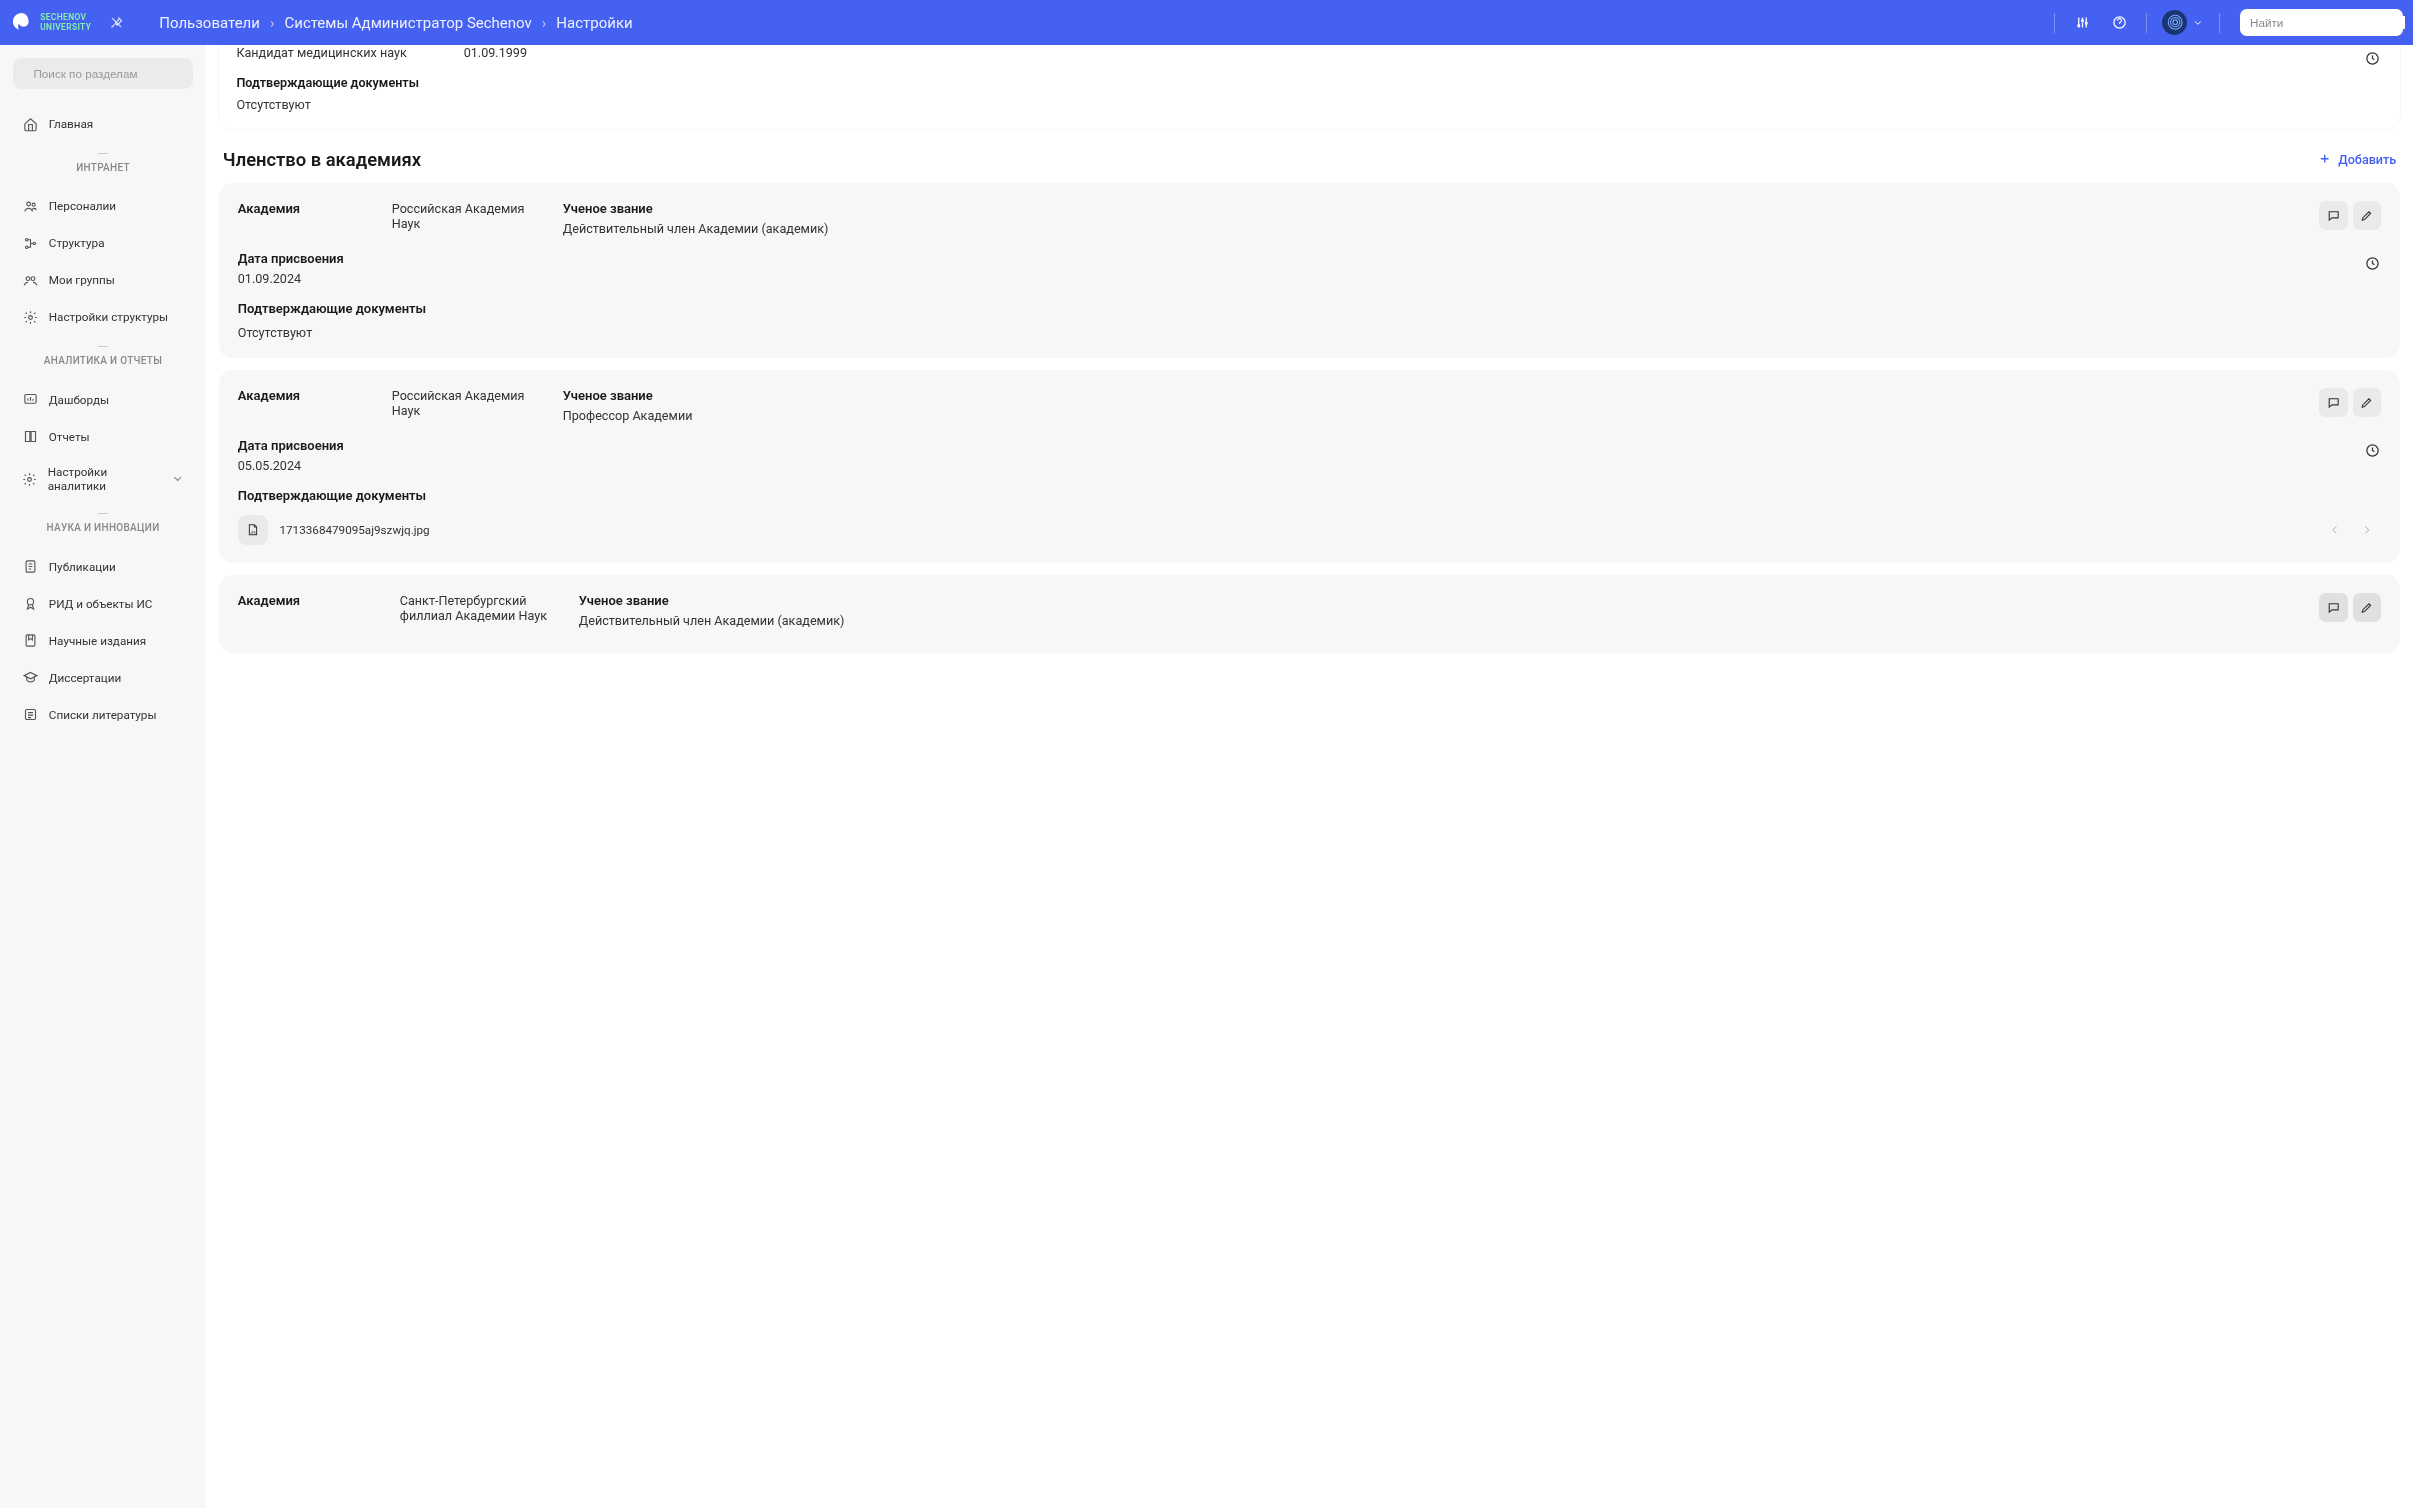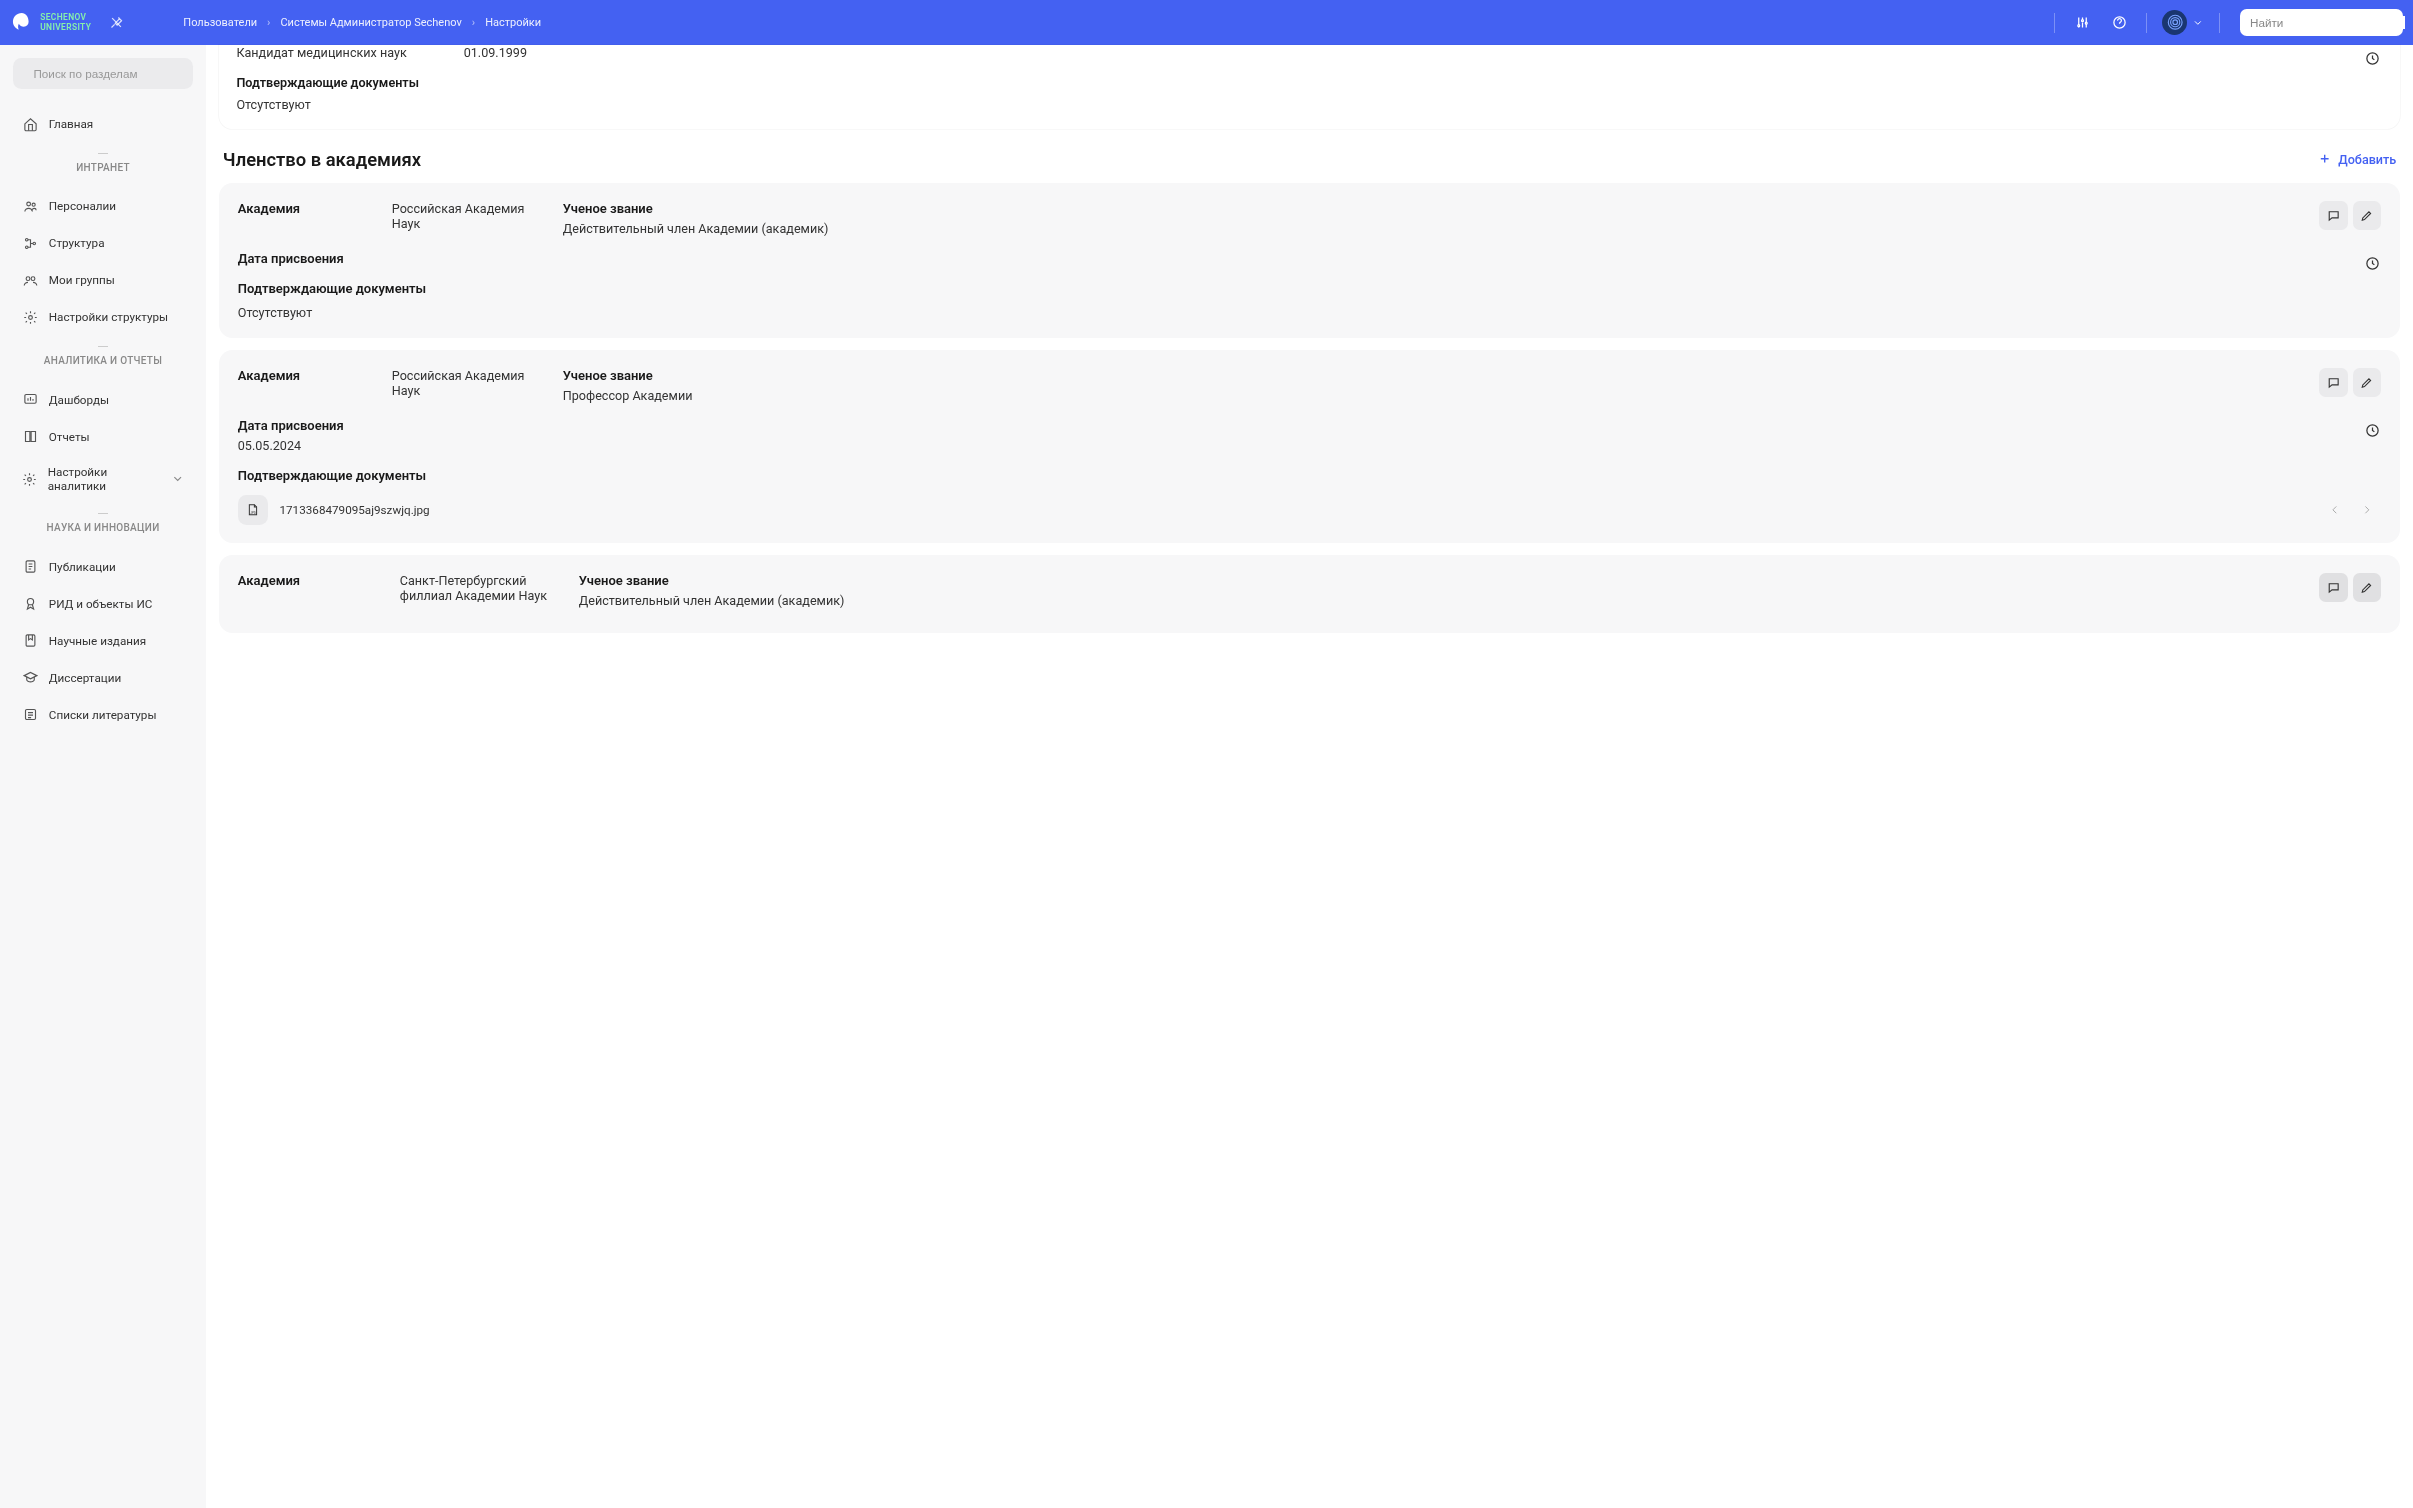--- a/index.html
+++ b/index.html
@@ -4,21 +4,21 @@
 <style>
 * { margin: 0; padding: 0; box-sizing: border-box; }
 body { font-family: -apple-system, BlinkMacSystemFont, 'Segoe UI', Roboto, sans-serif; background: #ffffff; color: #1a1a1a; }
 
 
 .header { background: #4461f2; height: 45px; display: flex; align-items: center; padding: 0 10px; gap: 10px; }
 .logo { display: flex; align-items: center; gap: 6.7px; color: #86efac; }
 .logo-icon { width: 23.5px; height: 23.5px; }
 .logo-text { font-size: 8.4px; font-weight: 600; line-height: 1.1; letter-spacing: 0.4px; }
 .pin-btn { display: flex; align-items: center; justify-content: center; width: 30px; height: 30px; color: rgba(255,255,255,0.8); cursor: pointer; }
-.breadcrumbs { display: flex; align-items: center; gap: 10px; color: #fff; font-size: 11px; flex: 1; margin-left: 42px; }
+.breadcrumbs { display: flex; align-items: center; gap: 10px; color: #fff; font-size: 15px; flex: 1; margin-left: 18px; }
 .breadcrumbs .crumb { color: rgba(255,255,255,0.9); cursor: pointer; }
 .breadcrumbs .chevron { color: rgba(255,255,255,0.6); }
 .header-right { display: flex; align-items: center; gap: 3.4px; }
 .header-icon-btn { width: 34px; height: 34px; display: flex; align-items: center; justify-content: center; color: #fff; cursor: pointer; }
 .divider-v { width: 0.8px; height: 20px; background: rgba(255,255,255,0.3); margin: 0 6.7px; }
 .avatar-wrap { display: flex; align-items: center; gap: 5px; padding: 0 5px; }
 .avatar { width: 25px; height: 25px; border-radius: 50%; background: #1a3670; display: flex; align-items: center; justify-content: center; }
 .search-box { display: flex; align-items: center; background: #fff; border-radius: 6.7px; padding: 5px 10px; gap: 6.7px; width: 163px; height: 27px; margin-left: 10px; }
 .search-box input { border: none; outline: none; font-size: 11.7px; flex: 1; color: #333; }
 .search-box input::placeholder { color: #888; }
@@ -334,20 +334,21 @@
             </div>
           <div class="action-btn">
               <svg width="13.4" height="13.4" viewBox="0 0 24 24" fill="none" stroke="currentColor" stroke-width="2">
                 <path d="M4 20l4-1 11-11-3-3L5 16z"></path>
               </svg>
             </div>
         </div>
       </div>
       <div style="margin-bottom:15px;">
         <div class="m-label" style="margin-bottom:5px;">Дата присвоения</div>
+        <div class="m-value">01.09.2024</div>
       </div>
       <div class="mcard-clock clock-icon-abs">
         <svg width="15" height="15" viewBox="0 0 24 24" fill="none" stroke="currentColor" stroke-width="2">
             <circle cx="12" cy="12" r="9"></circle>
             <path d="M12 7v5l3 2"></path>
           </svg>
       </div>
       <div>
         <div class="m-label" style="margin-bottom:8.4px;">Подтверждающие документы</div>
         <div class="m-value">Отсутствуют</div>

